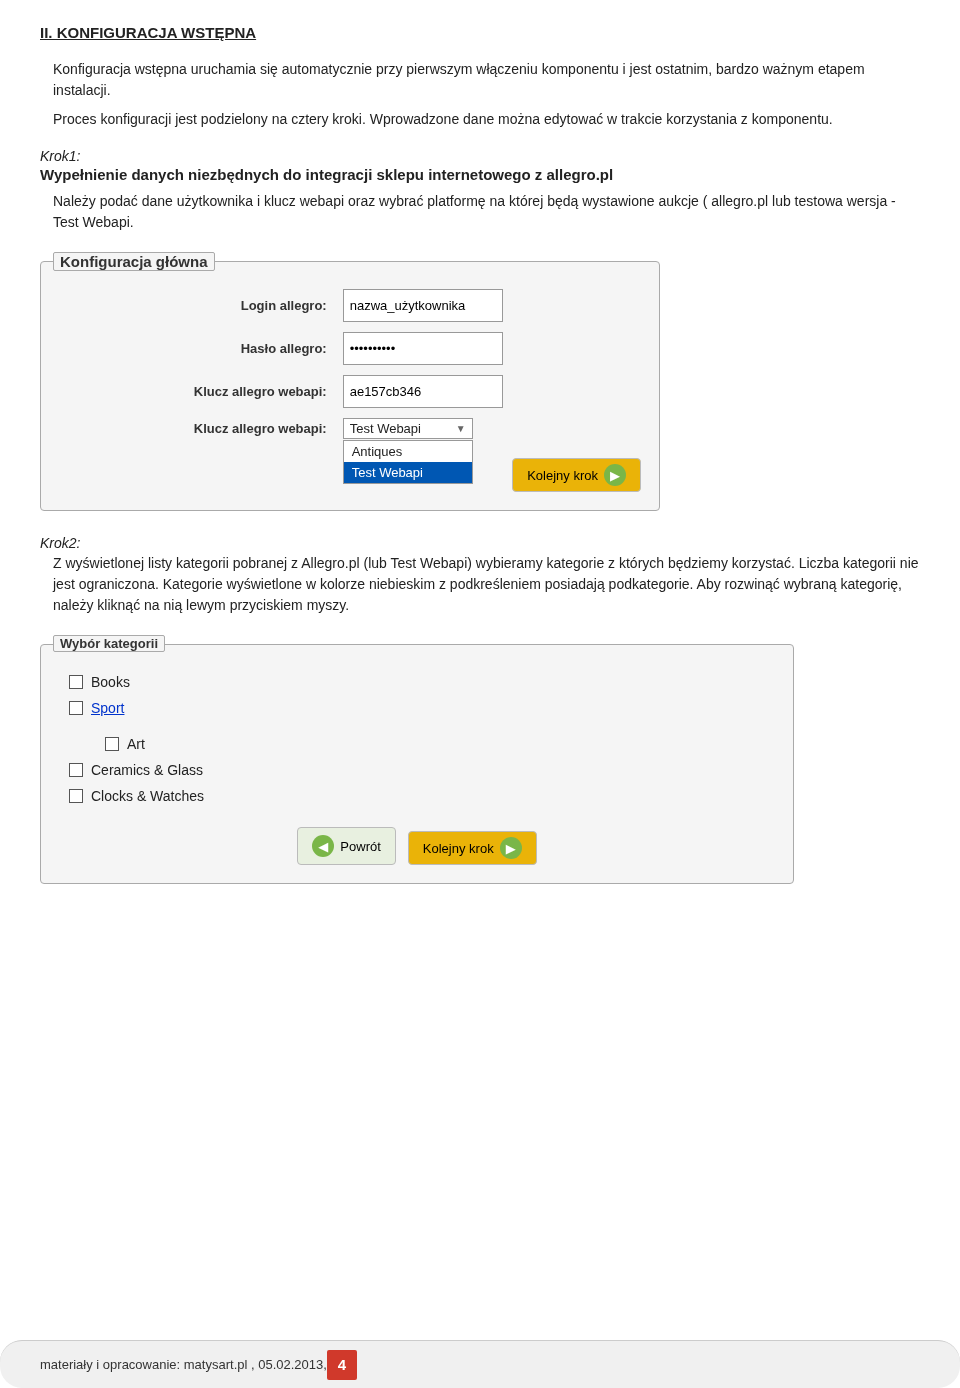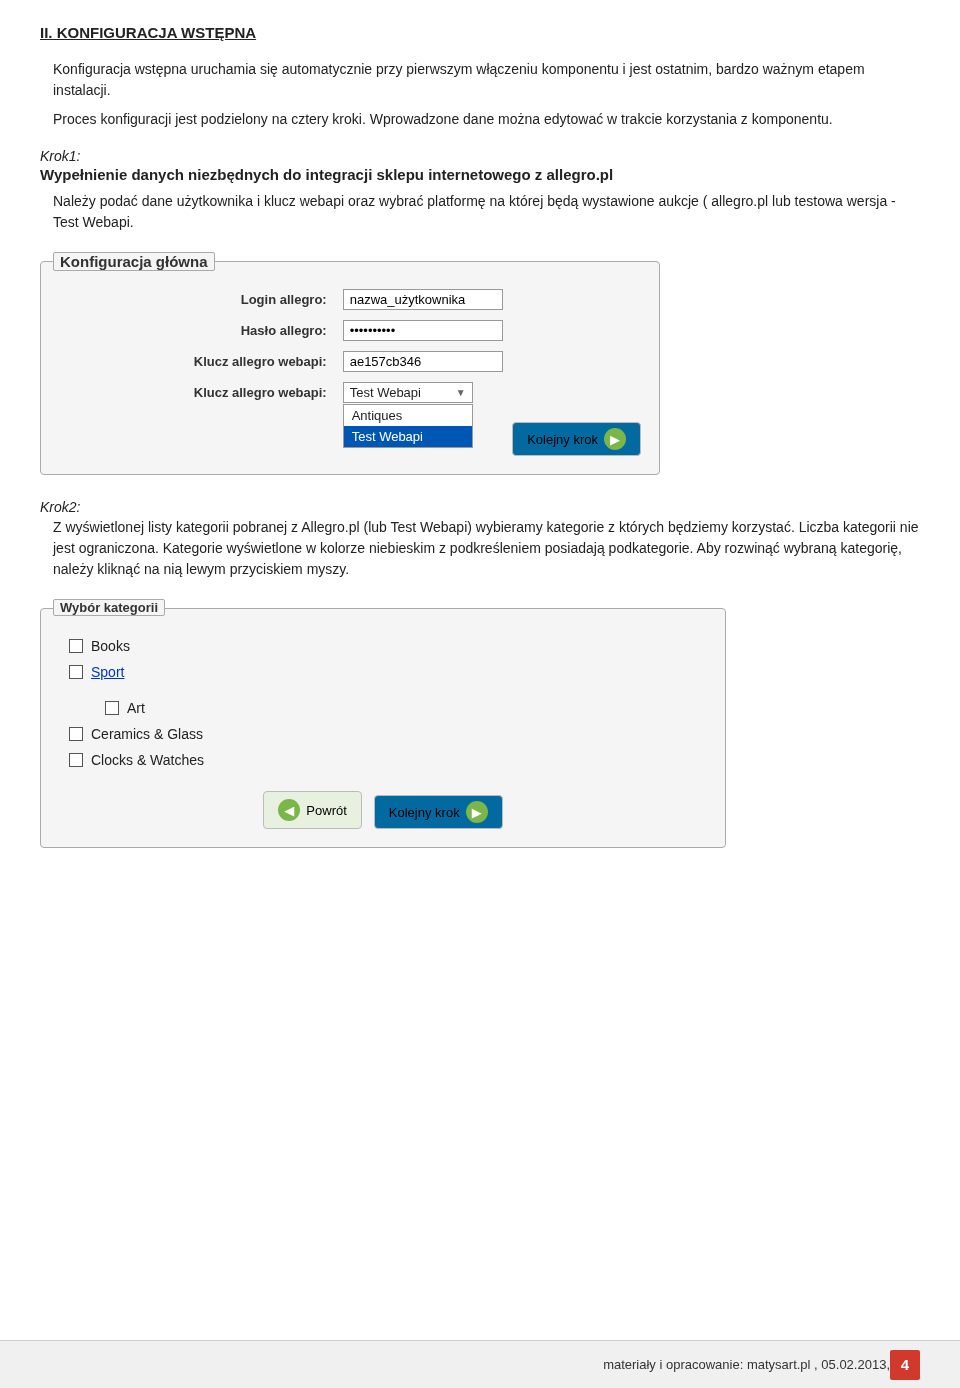--- a/index.html
+++ b/index.html
@@ -88,21 +88,21 @@
       width: 180px;
       color: #333;
     }
 
     .config-table .value-cell {
       width: 200px;
     }
 
     .config-input {
       border: 1px solid #999;
-      padding: 2px 6px;
+      padding: 8px 6px;
       font-size: 13px;
       width: 160px;
       background: #fff;
     }
 
     .dropdown-container {
       position: relative;
       display: inline-block;
     }
 
@@ -142,21 +142,21 @@
     .dropdown-menu-item.selected {
       background: #0057b3;
       color: #fff;
     }
 
     .next-btn {
       display: inline-flex;
       align-items: center;
       gap: 6px;
       padding: 5px 14px;
-      background: #0369a1;
+      background: #eab308;
       border: 1px solid #bbb;
       border-radius: 4px;
       font-size: 13px;
       cursor: pointer;
       margin-top: 4px;
     }
 
     .btn-arrow {
       width: 22px;
       height: 22px;
@@ -176,21 +176,21 @@
     }
 
     
     .kategorie-box {
       border: 1px solid #aaa;
       border-radius: 4px;
       padding: 14px 18px 18px 18px;
       margin: 10px 0 24px 0;
       background: #f5f5f5;
       display: inline-block;
-      width: 686px;
+      width: 754px;
       position: relative;
     }
 
     .kategorie-box-title {
       position: absolute;
       top: -10px;
       left: 12px;
       background: #f5f5f5;
       padding: 0 6px;
       font-weight: bold;
@@ -271,22 +271,23 @@
     .footer {
       position: absolute;
       bottom: 0;
       left: 0;
       right: 0;
       height: 48px;
       background: #f0f0f0;
       border-top: 1px solid #ccc;
       display: flex;
       align-items: center;
-      justify-content: flex-end;
+      justify-content: flex-start;
       padding: 0 40px;
+      border-radius: 22px;
     }
 
     .footer-text {
       font-size: 13px;
       color: #333;
     }
 
     .footer-page {
       background: #d0392b;
       color: #fff;

